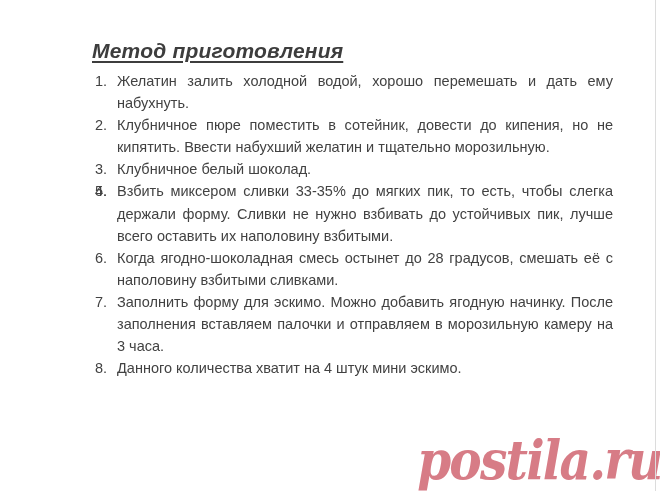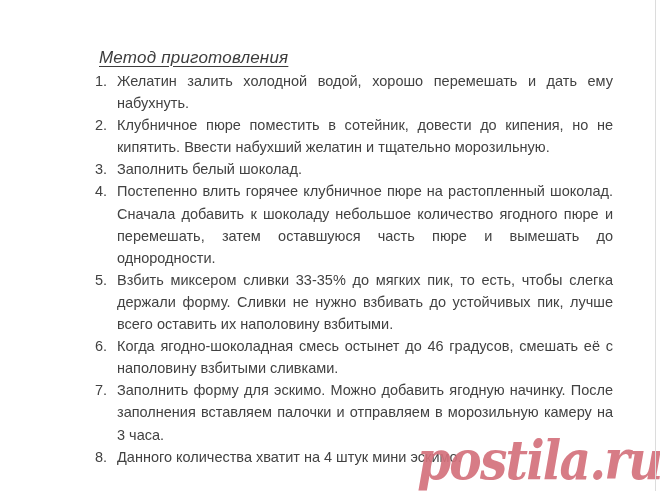--- a/index.html
+++ b/index.html
@@ -17,24 +17,24 @@
     position: relative;
     width: 660px;
     height: 491px;
     background: #ffffff;
     color: #414141;
   }
   .title {
     position: absolute;
     left: 88px;
     top: 37px;
-    margin: 11px;
-    font-size: 17px;
+    margin: 4px;
+    font-size: 21px;
     line-height: 20px;
-    font-weight: 400;
+    font-weight: 700;
     font-style: italic;
     text-decoration: underline;
     text-underline-offset: 3px;
     color: #3d3d3d;
     letter-spacing: 0.2px;
   }
   .steps {
     position: absolute;
     left: 95px;
     top: 70px;
@@ -93,33 +93,32 @@
     <li>
       <span class="num">1.</span>
       <span class="txt">Желатин залить холодной водой, хорошо перемешать и дать ему набухнуть.</span>
     </li>
     <li>
       <span class="num">2.</span>
       <span class="txt">Клубничное пюре поместить в сотейник, довести до кипения, но не кипятить. Ввести набухший желатин и тщательно морозильную.</span>
     </li>
     <li>
       <span class="num">3.</span>
-      <span class="txt">Заполнить белый шоколад.</span>
+      <span class="txt">Клубничное белый шоколад.</span>
     </li>
     <li>
       <span class="num">4.</span>
-      <span class="txt">Постепенно влить горячее клубничное пюре на растопленный шоколад. Сначала добавить к шоколаду небольшое количество ягодного пюре и перемешать, затем оставшуюся часть пюре и вымешать до однородности.</span>
     </li>
     <li>
       <span class="num">5.</span>
       <span class="txt">Взбить миксером сливки 33-35% до мягких пик, то есть, чтобы слегка держали форму. Сливки не нужно взбивать до устойчивых пик, лучше всего оставить их наполовину взбитыми.</span>
     </li>
     <li>
       <span class="num">6.</span>
-      <span class="txt">Когда ягодно-шоколадная смесь остынет до 46 градусов, смешать её с наполовину взбитыми сливками.</span>
+      <span class="txt">Когда ягодно-шоколадная смесь остынет до 28 градусов, смешать её с наполовину взбитыми сливками.</span>
     </li>
     <li>
       <span class="num">7.</span>
       <span class="txt">Заполнить форму для эскимо. Можно добавить ягодную начинку. После заполнения вставляем палочки и отправляем в морозильную камеру на 3 часа.</span>
     </li>
     <li>
       <span class="num">8.</span>
       <span class="txt">Данного количества хватит на 4 штук мини эскимо.</span>
     </li>
   </ol>

